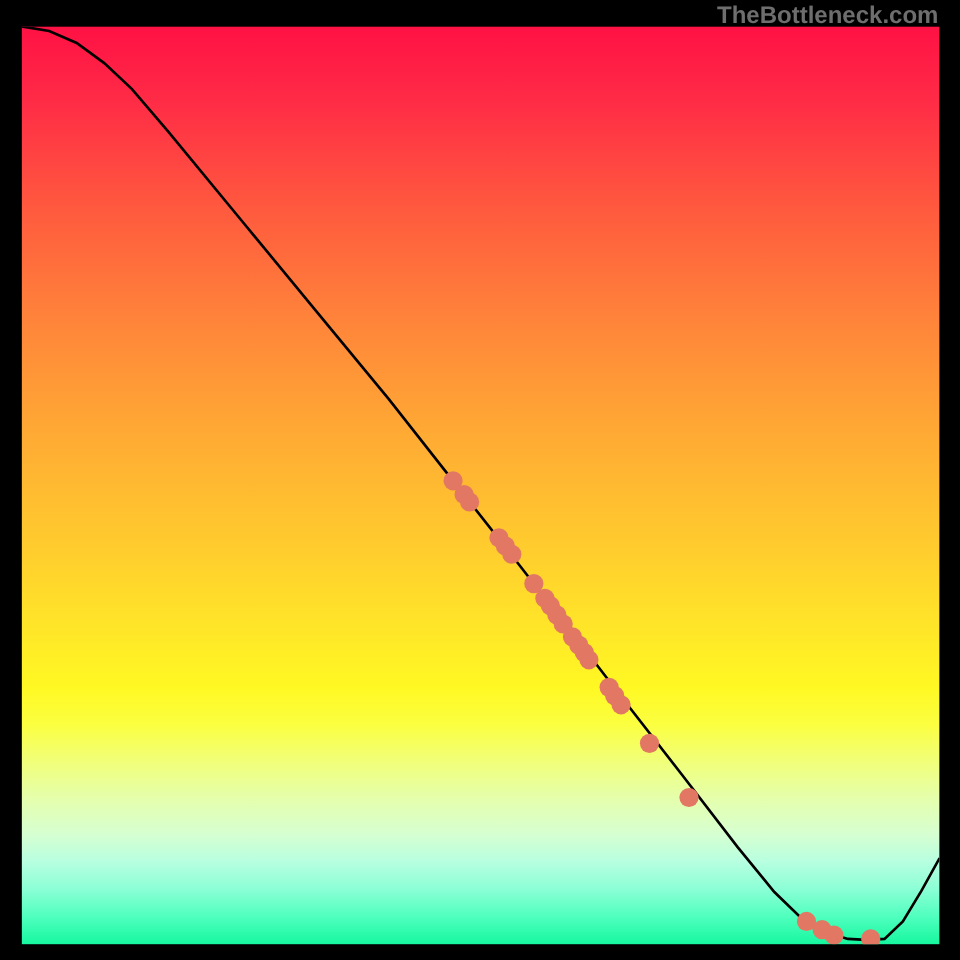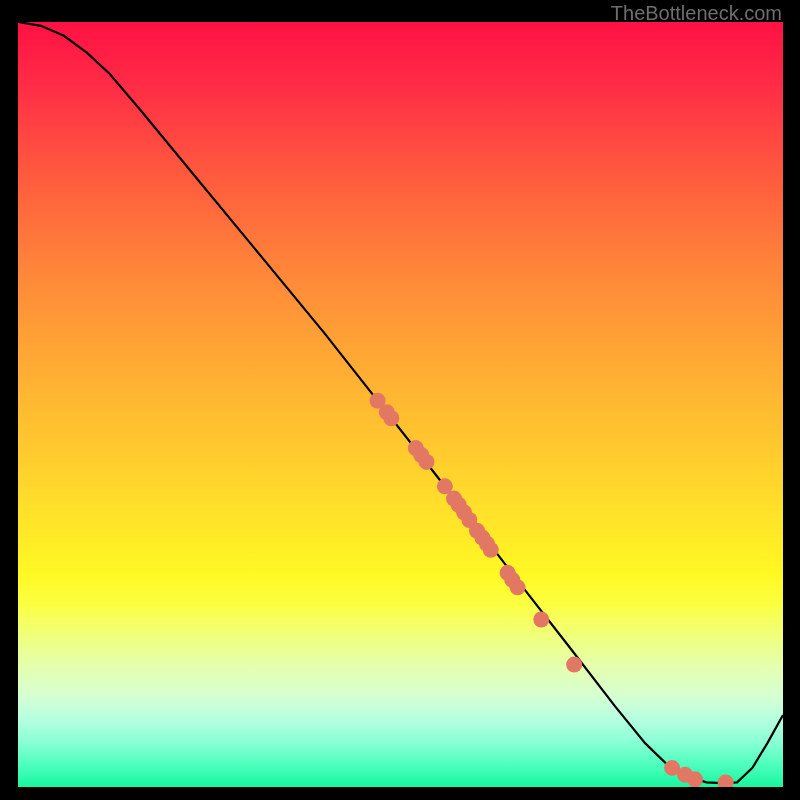--- a/index.html
+++ b/index.html
@@ -10,21 +10,21 @@
     position: relative;
     font-family: Arial, sans-serif;
     overflow: hidden;
   }
   .watermark {
     position: absolute;
     top: 2px;
     right: 18px;
     color: #6e6e6e;
     font-size: 20px;
-    font-weight: normal;
+    font-weight: bold;
     z-index: 10;
   }
   .plot-area {
     position: absolute;
     left: 18px;
     top: 22px;
     width: 765px;
     height: 765px;
     overflow: hidden;
   }

